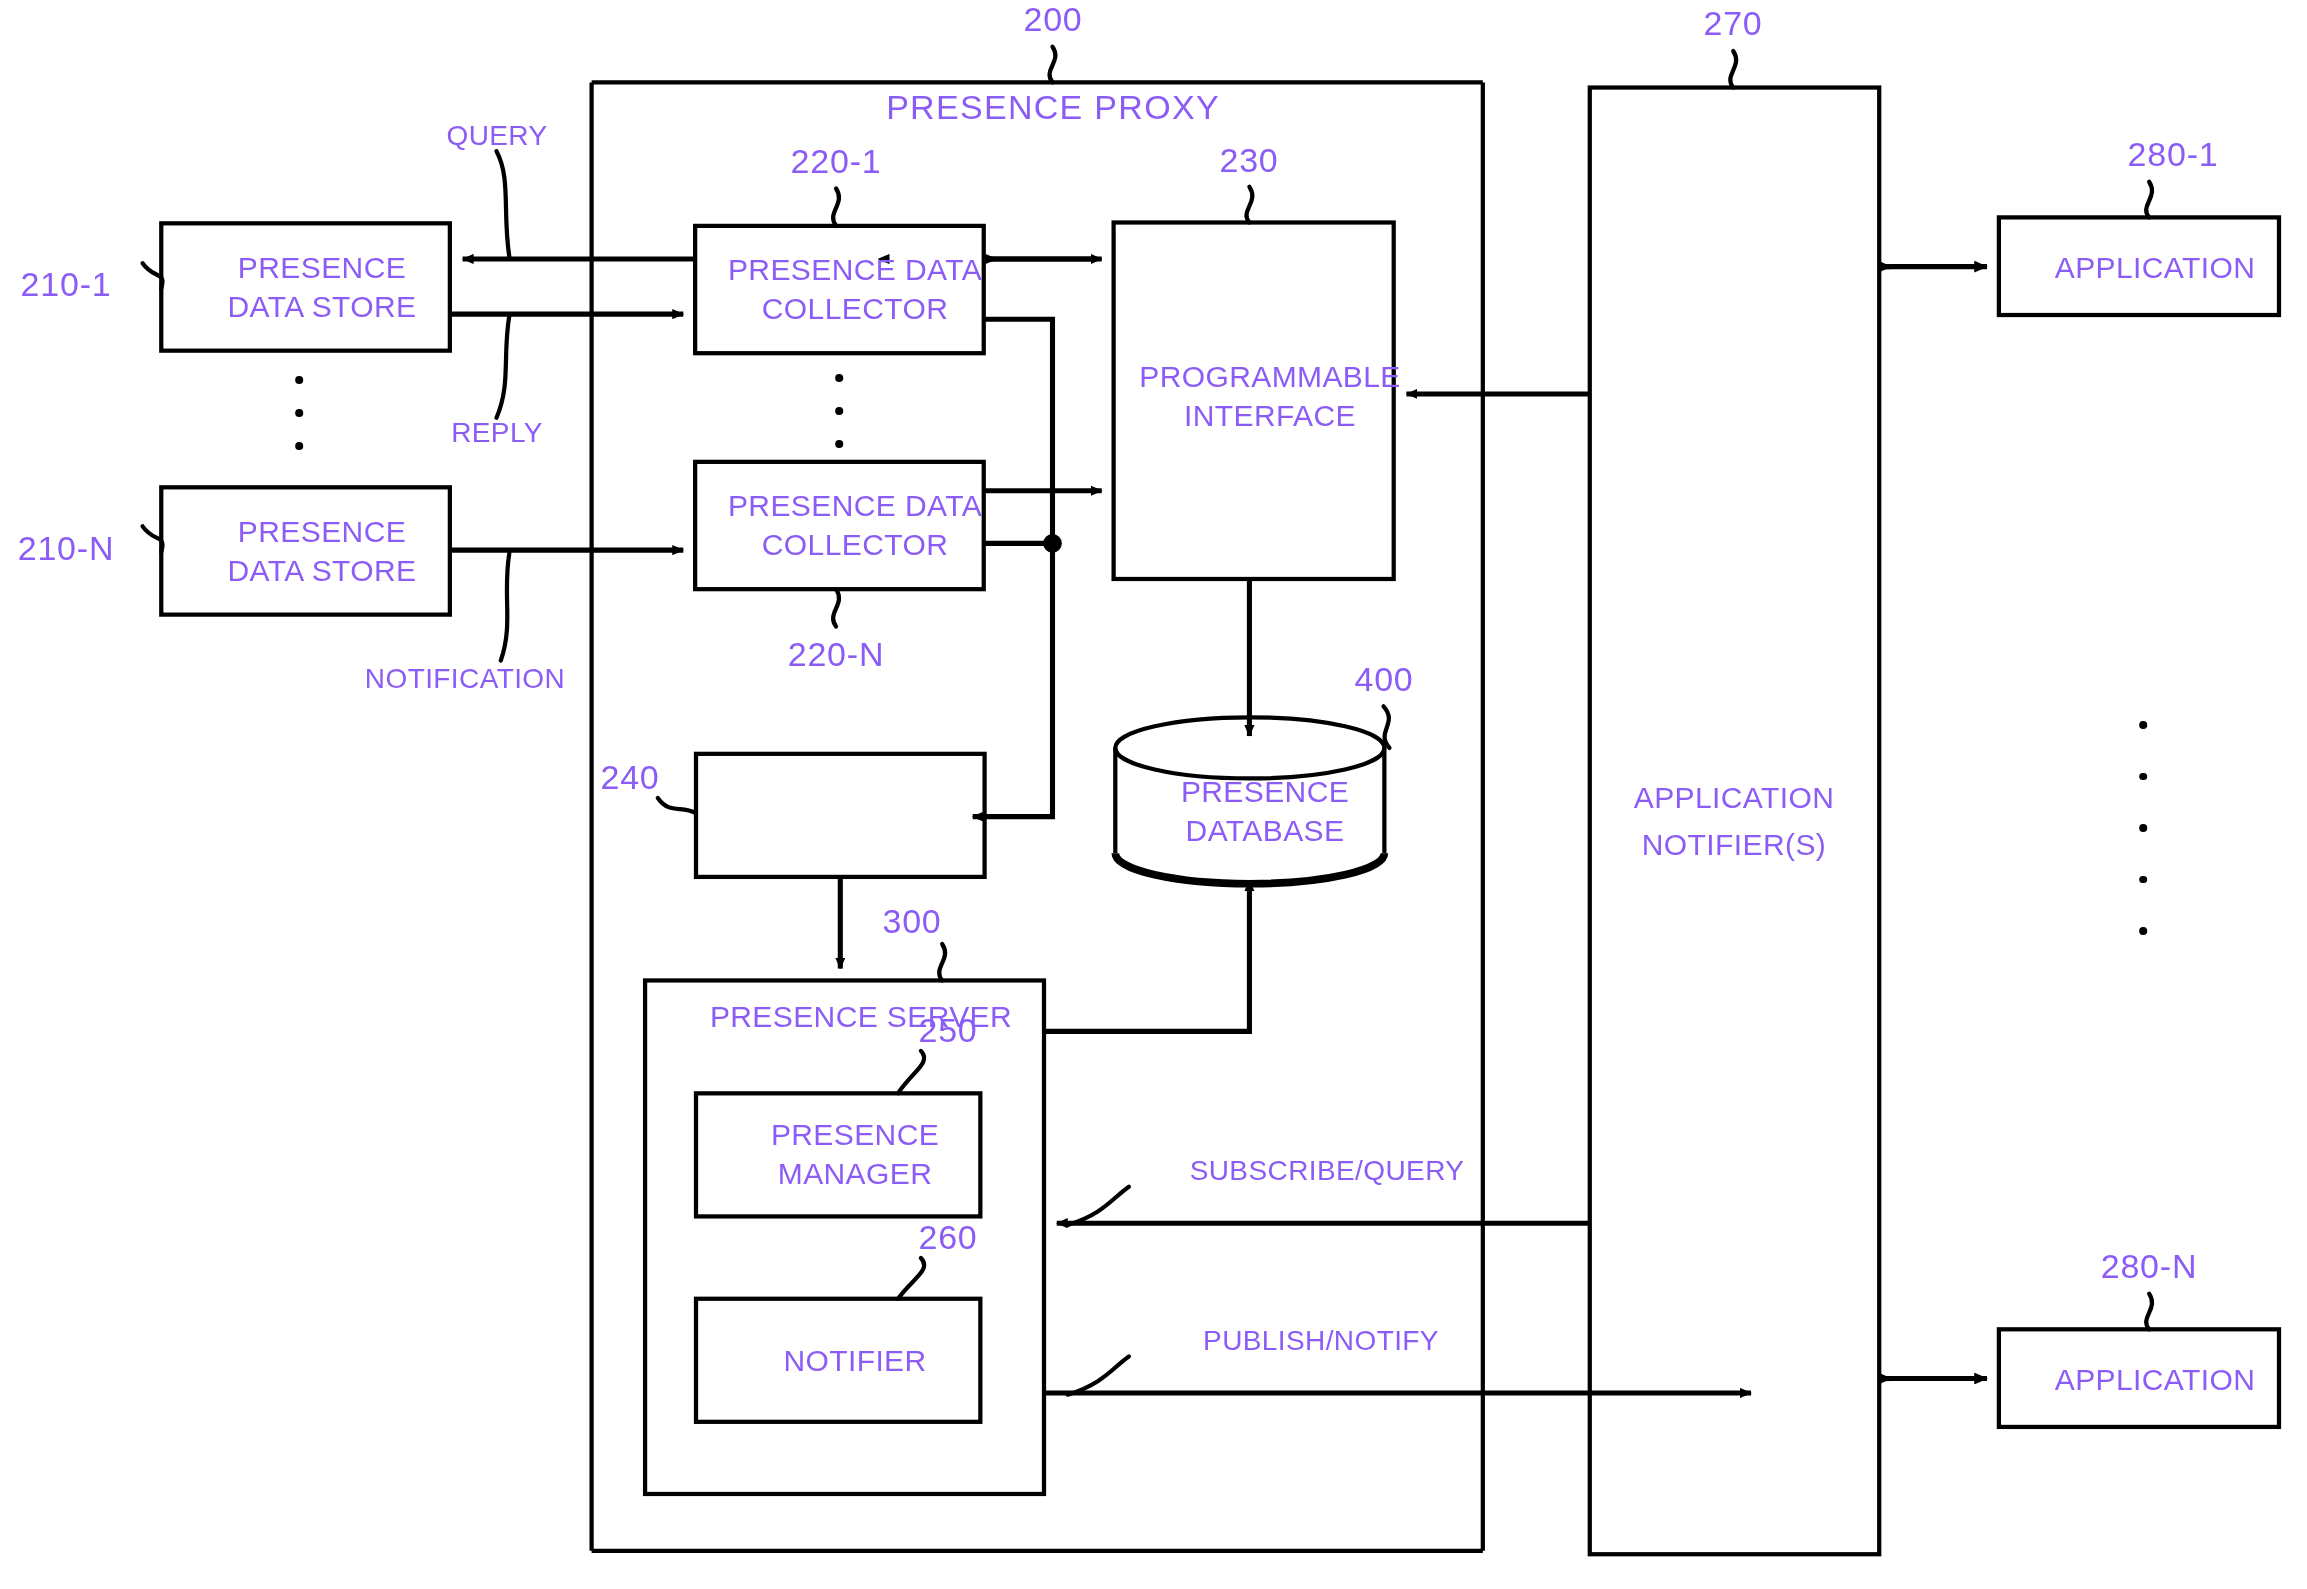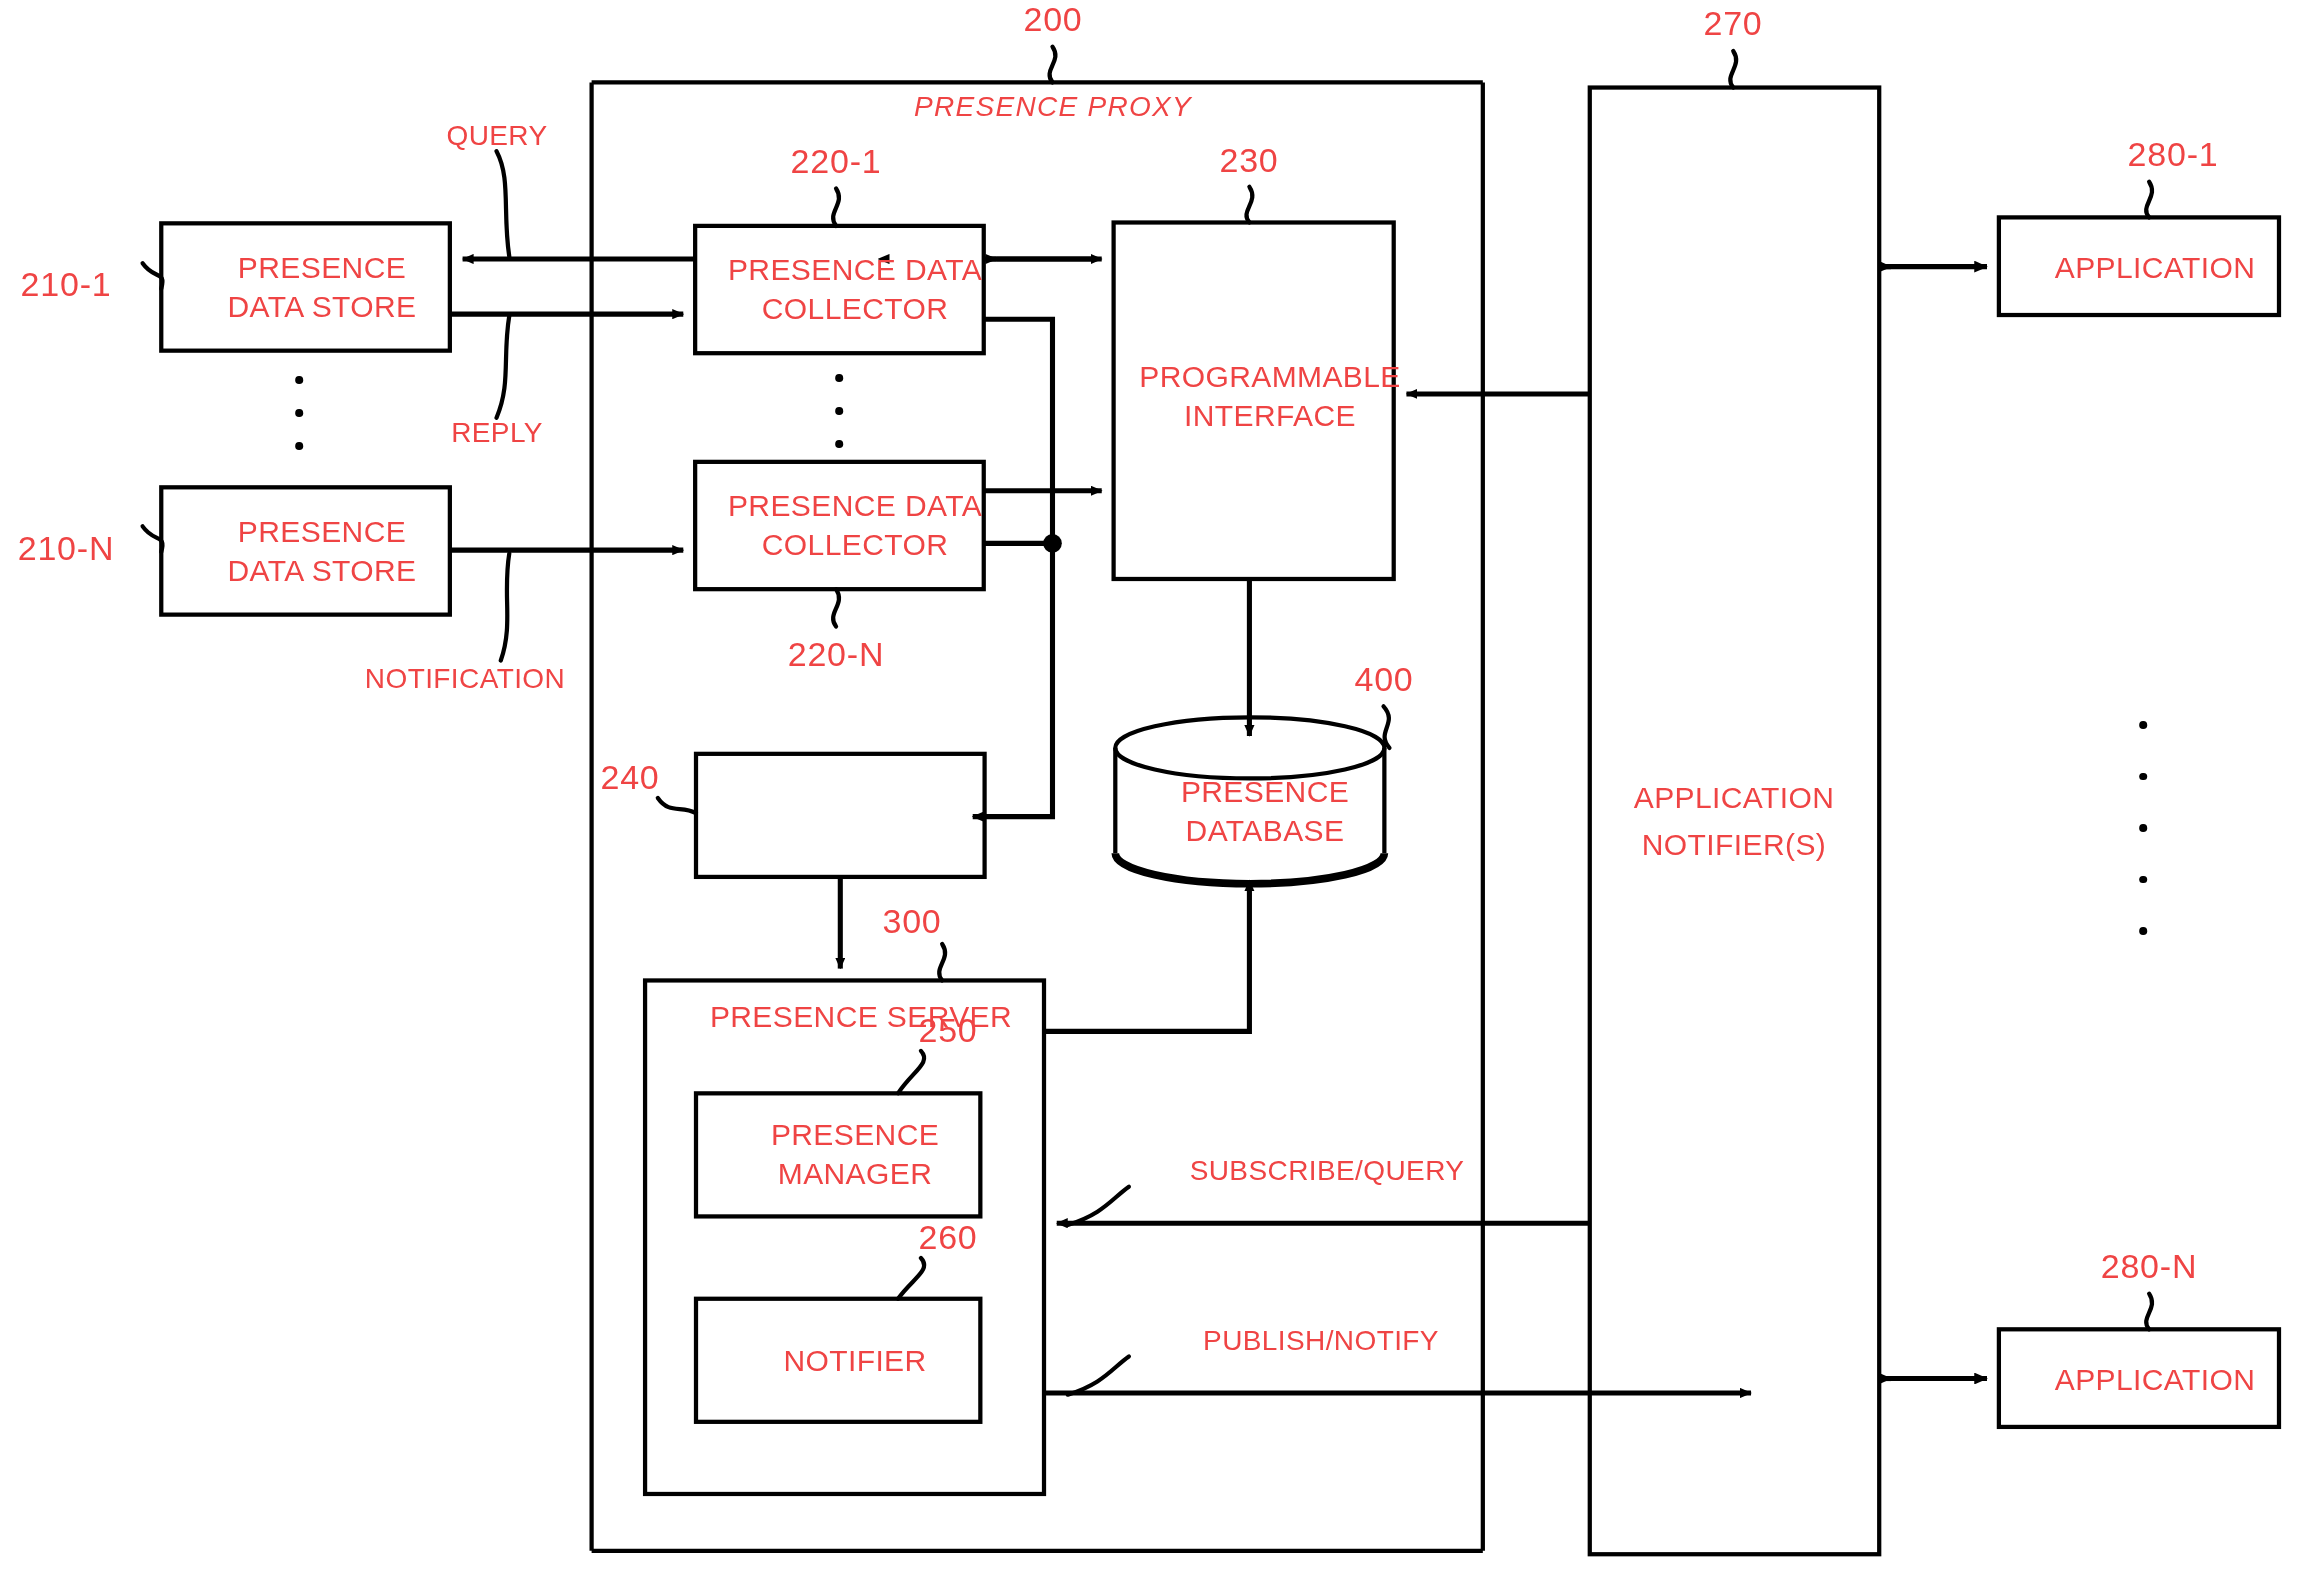--- a/index.html
+++ b/index.html
@@ -17,33 +17,33 @@
   svg.layer{
     position:absolute;
     left:0; top:0;
     width:2307px;
     height:1590px;
   }
   
   .tx{
     position:absolute;
     font-family:"Liberation Sans", sans-serif;
-    color:#ef4444;
+    color:#8b5cf6;
     text-align:center;
     line-height:1.18;
     white-space:pre;
     letter-spacing:0.4px;
     transform:translate(-50%,-50%);
     pointer-events:auto;
   }
   .box-label{ font-size:30px;margin-left:16px; }
   .box-label.two{ line-height:1.30; }
   .ref{ font-size:34px; letter-spacing:0.8px; }
   .flow{ font-size:28px; letter-spacing:0.4px; }
-  .proxy-title{ font-size:28px; letter-spacing:1.3px;font-style:italic; }
+  .proxy-title{ font-size:34px; letter-spacing:1.3px; }
   .notifier-label{ font-size:30px; line-height:1.55; letter-spacing:0.4px; }
   .dots{
     position:absolute;
     transform:translate(-50%,-50%);
     display:flex;
     flex-direction:column;
     align-items:center;
   }
   .dots i{
     display:block;

